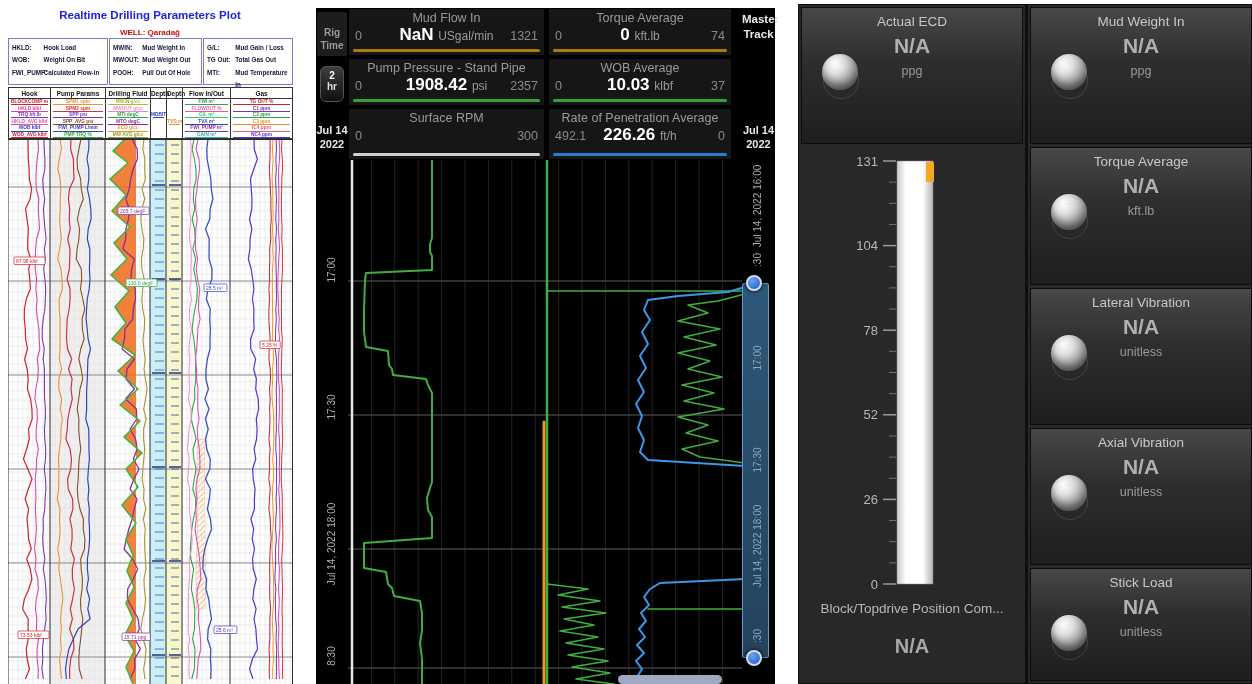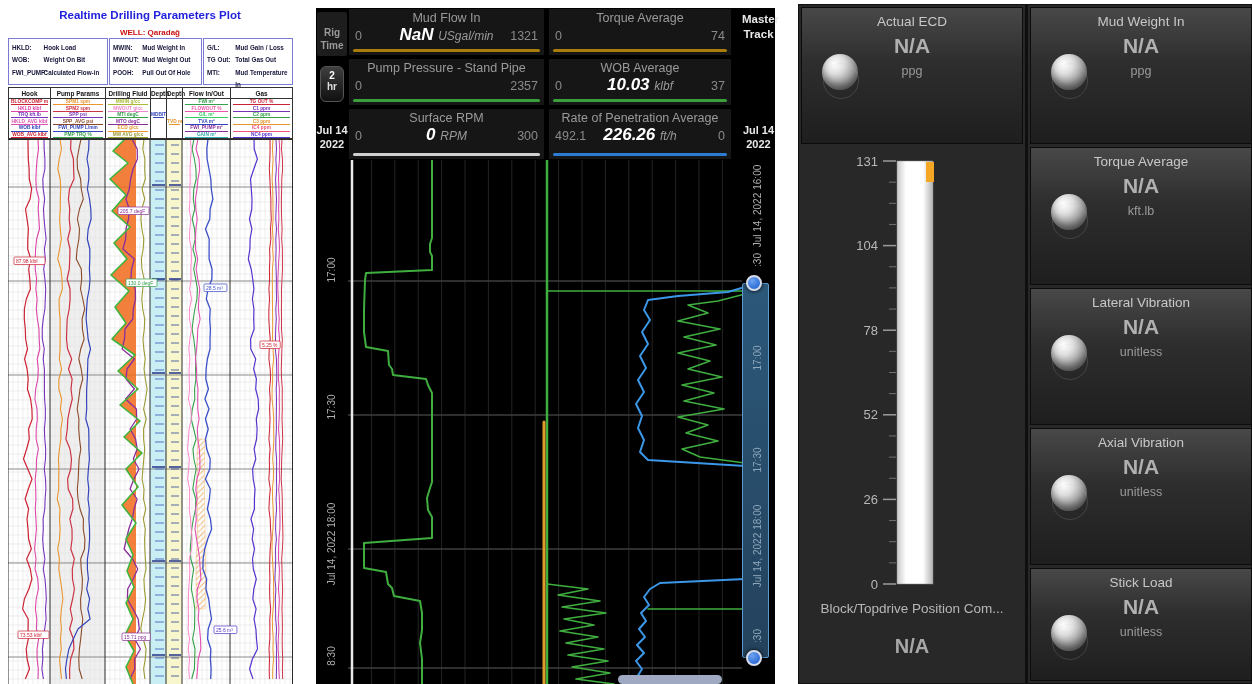--- a/index.html
+++ b/index.html
@@ -20,21 +20,21 @@
   .hrow{position:relative;height:6.6px;}
   .hlab{position:absolute;left:0;right:0;top:0;text-align:center;font-size:4.8px;line-height:5px;font-weight:bold;white-space:nowrap;overflow:hidden;}
   .hline{position:absolute;left:2px;right:2px;bottom:0.5px;height:0.8px;}
   
   #midPanel{position:absolute;left:316px;top:8px;width:459px;height:676px;background:#000;}
   .railtile{position:absolute;background:#1d1d1d;border-radius:2px;text-align:center;}
   .g-tile{position:absolute;background:#161616;border:1px solid #000;}
   .g-title{position:absolute;top:2px;left:0;right:0;text-align:center;color:#9a9a9a;font-size:12.5px;}
   .g-min{position:absolute;left:6px;top:20px;color:#8a8a8a;font-size:12.5px;}
   .g-max{position:absolute;right:6px;top:20px;color:#8a8a8a;font-size:12.5px;}
-  .g-val{position:absolute;left:0;right:0;top:16px;text-align:center;color:#fff;font-size:17px;font-weight:bold;font-style:italic;}
+  .g-val{position:absolute;left:0;right:0;top:16px;text-align:center;color:#fff;font-size:17px;font-weight:bold;}
   .g-val .unit{font-size:12px;font-weight:normal;color:#9a9a9a;}
   .g-bar{position:absolute;left:4px;right:4px;bottom:3px;height:3.5px;border-radius:2px;}
   .vwrap{position:absolute;width:32px;height:70px;display:flex;align-items:center;justify-content:center;overflow:visible;}
   .rot{transform:rotate(-90deg);white-space:nowrap;color:#b0b0b0;font-size:10px;text-align:center;line-height:1.2;display:flex;gap:3px;}
   .dateline{font-weight:bold;color:#e8e8e8;font-size:11px;line-height:1.25;text-align:center;}
   #scrollPill{position:absolute;left:302px;top:667px;width:104px;height:9px;background:#9fa9c2;border-radius:5px;}
   .handle{position:absolute;width:16px;height:16px;border-radius:50%;background:radial-gradient(circle at 35% 30%,#6ea4ef,#2f6fd8 70%);border:2px solid #d7dce8;box-shadow:0 0 4px #000;}
   
   #rightPanel{position:absolute;left:798px;top:4px;width:454px;height:680px;background:#282828;border:1px solid #101010;}
   .card{position:absolute;width:222px;background:linear-gradient(180deg,#484848 0%,#2e2e2e 40%,#1e1e1e 100%);border:1px solid #0c0c0c;}
@@ -668,40 +668,41 @@
           <div class="g-title">Mud Flow In</div>
           <div class="g-min">0</div>
           <div class="g-max">1321</div>
           <div class="g-val"><span>NaN</span> <span class="unit">USgal/min</span></div>
           <div class="g-bar" style="background: rgb(168, 125, 10);"></div>
         </div>
         <div class="g-tile" style="left: 232px; top: 0px; width: 184px; height: 48px;">
           <div class="g-title">Torque Average</div>
           <div class="g-min">0</div>
           <div class="g-max">74</div>
+          <div class="g-val"><span>0</span> <span class="unit">kft.lb</span></div>
           <div class="g-bar" style="background: rgb(168, 125, 10);"></div>
         </div>
         <div class="g-tile" style="left: 32px; top: 50px; width: 197px; height: 48px;">
           <div class="g-title">Pump Pressure - Stand Pipe</div>
           <div class="g-min">0</div>
           <div class="g-max">2357</div>
+          <div class="g-val"><span>1908.42</span> <span class="unit">psi</span></div>
           <div class="g-bar" style="background: rgb(58, 158, 58);"></div>
         </div>
         <div class="g-tile" style="left: 232px; top: 50px; width: 184px; height: 48px;">
           <div class="g-title">WOB Average</div>
           <div class="g-min">0</div>
           <div class="g-max">37</div>
           <div class="g-val"><span>10.03</span> <span class="unit">klbf</span></div>
           <div class="g-bar" style="background: rgb(58, 158, 58);"></div>
         </div>
         <div class="g-tile" style="left: 32px; top: 100px; width: 197px; height: 52px;">
           <div class="g-title">Surface RPM</div>
           <div class="g-min">0</div>
           <div class="g-max">300</div>
-          <div class="g-val"><span>0</span> <span class="unit">RPM</span></div>
           <div class="g-bar" style="background: rgb(208, 208, 208);"></div>
         </div>
         <div class="g-tile" style="left: 232px; top: 100px; width: 184px; height: 52px;">
           <div class="g-title">Rate of Penetration Average</div>
           <div class="g-min">492.1</div>
           <div class="g-max">0</div>
           <div class="g-val"><span>226.26</span> <span class="unit">ft/h</span></div>
           <div class="g-bar" style="background: rgb(43, 123, 212);"></div>
         </div>
       </div>

